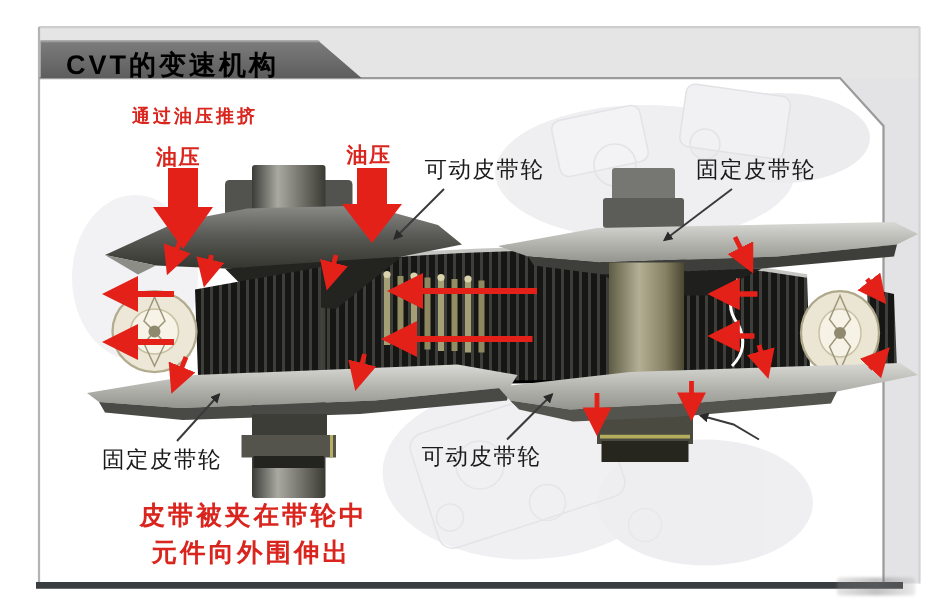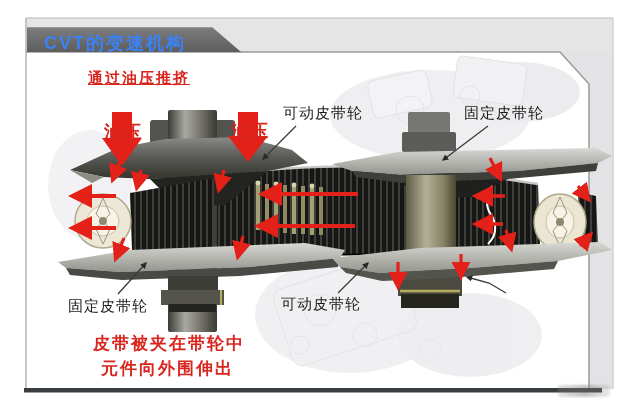--- a/index.html
+++ b/index.html
@@ -8,25 +8,25 @@
     background:#ffffff;
     font-family:"Liberation Sans","DejaVu Sans",sans-serif;
   }
   #stage svg{position:absolute;left:0;top:0;}
   .lbl{
     position:absolute;color:var(--label_black,#1a1a1a);
     font-weight:normal;font-size:15px;letter-spacing:1px;white-space:nowrap;
   }
   .red{color:var(--accent_red,#d9251d);}
   .banner-title{
-    position:absolute;left:44px;top:31px;color:#3b82f6;
+    position:absolute;left:44px;top:31px;color:#000000;
     font-weight:bold;font-size:18px;letter-spacing:2px;white-space:nowrap;
   }
-  .note-top{position:absolute;left:88px;top:69px;font-size:15px;font-weight:bold;letter-spacing:2px;text-decoration:underline;}
-  .oil{position:absolute;font-size:18px;font-weight:bold;letter-spacing:1px;margin-top:24px;}
+  .note-top{position:absolute;left:88px;top:69px;font-size:12px;font-weight:bold;letter-spacing:2px;}
+  .oil{position:absolute;font-size:14px;font-weight:bold;letter-spacing:1px;}
   .belt-note{position:absolute;font-size:17px;font-weight:bold;letter-spacing:2px;}
   .watermark{
     position:absolute;left:558px;top:385px;width:52px;height:12px;
     background:linear-gradient(90deg,rgba(150,150,150,.25),rgba(120,120,120,.45),rgba(150,150,150,.2));
     filter:blur(1px);border-radius:2px;
   }
 </style>
 </head>
 <body>
 

